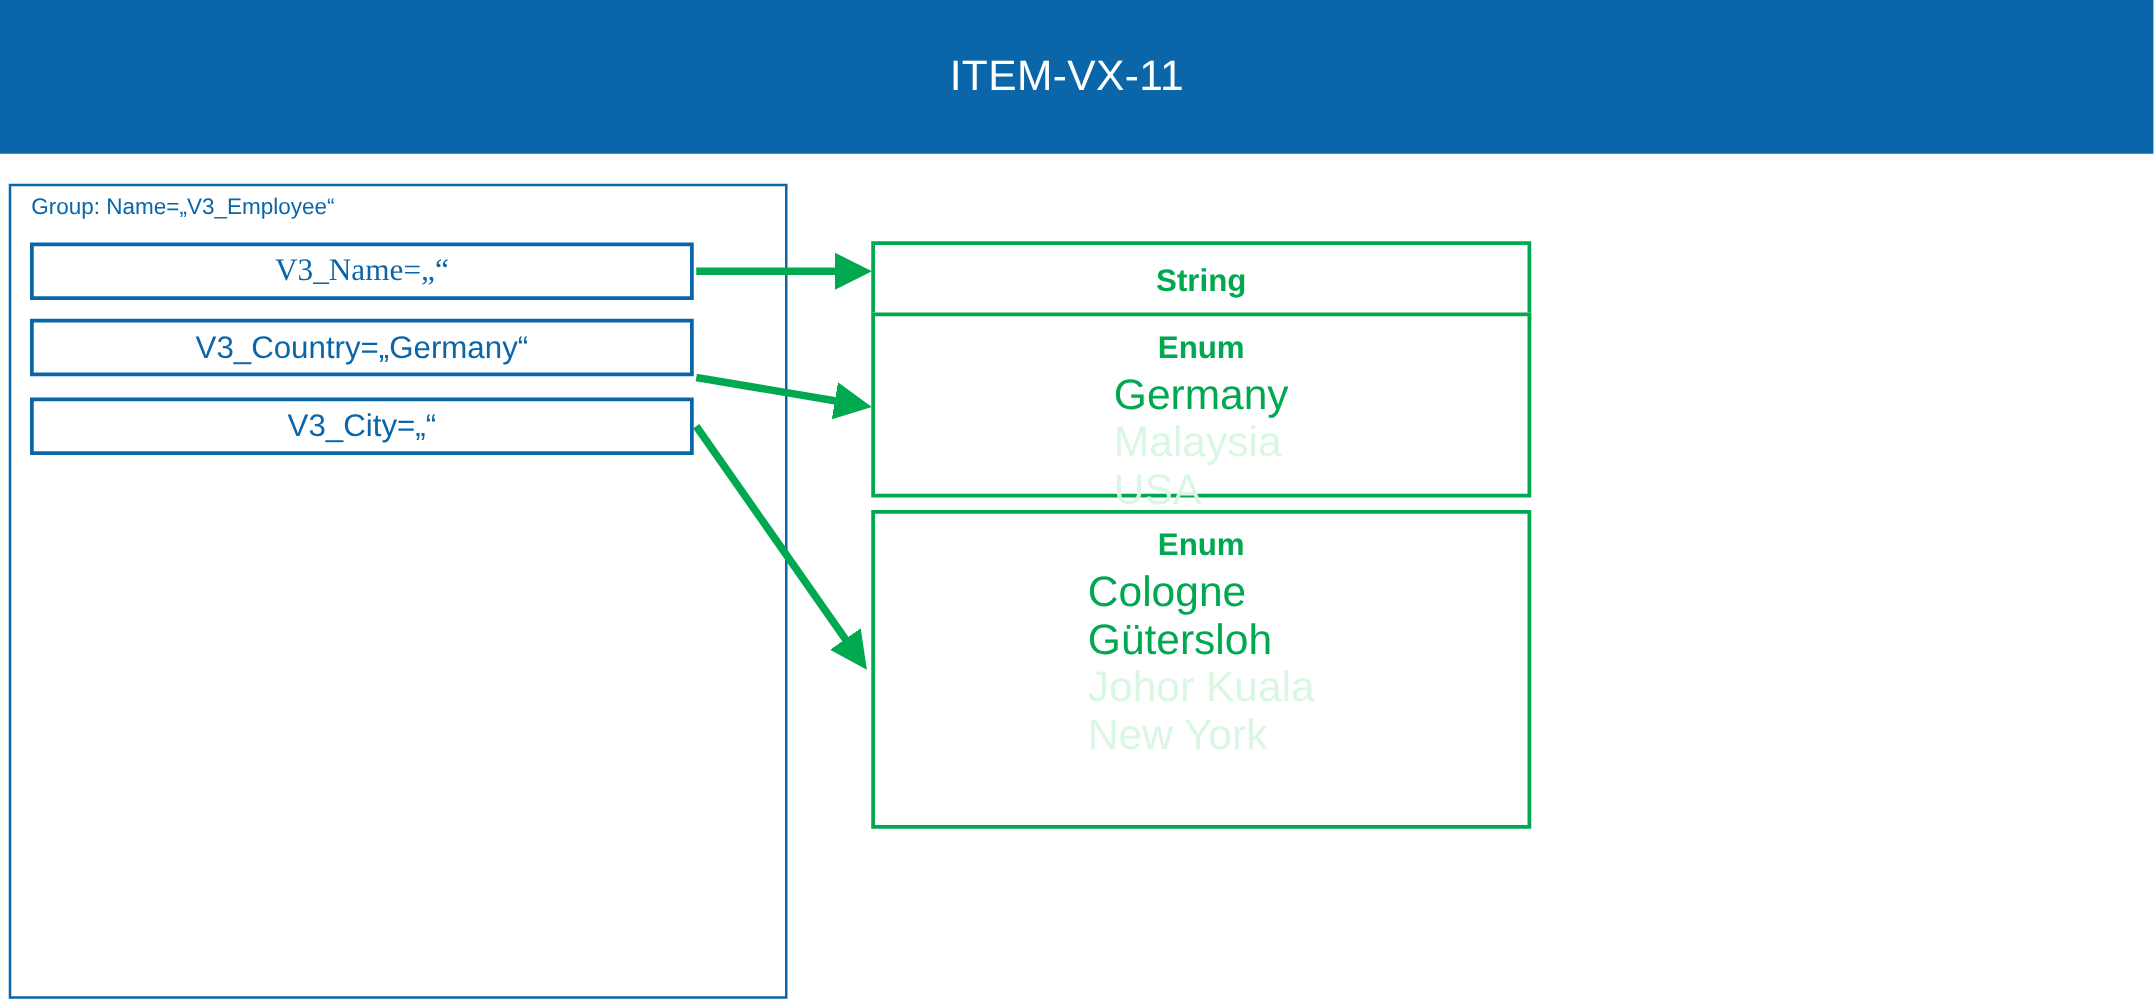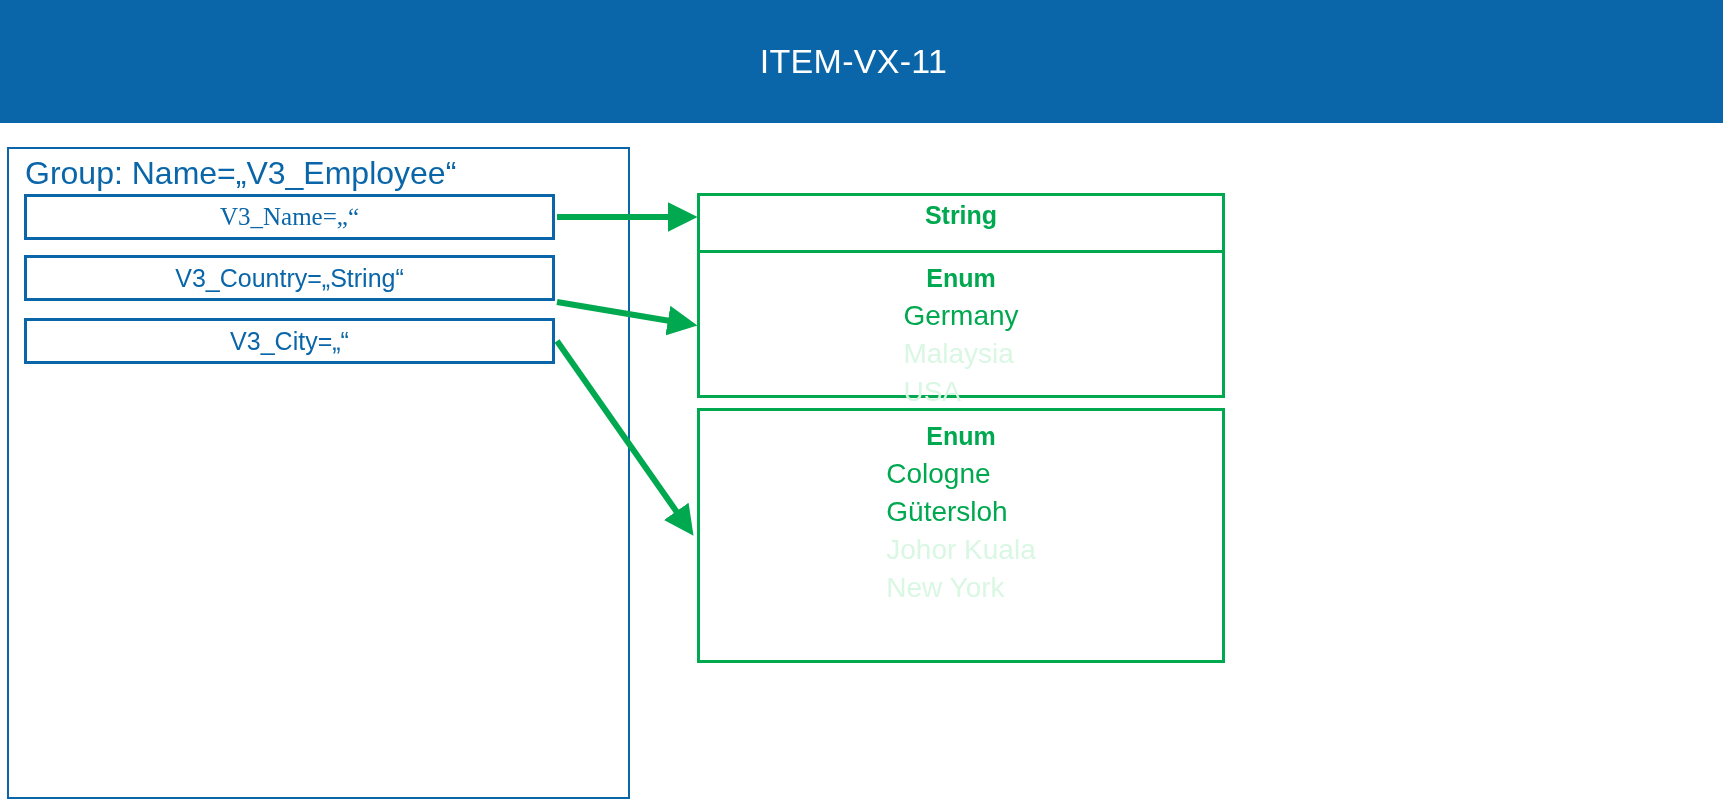--- a/index.html
+++ b/index.html
@@ -52,21 +52,21 @@
     width: 623px;
     height: 652px;
     border: 2.5px solid #0A66A8;
     box-sizing: border-box;
     background: #ffffff;
   }
   .group-label {
     position: absolute;
     left: 25px;
     top: 155px;
-    font-size: 32px;
+    font-size: 18px;
     color: #0A66A8;
     white-space: nowrap;
   }
 
   .field-box {
     position: absolute;
     left: 24px;
     width: 531px;
     height: 46px;
     border: 3px solid #0A66A8;
@@ -90,33 +90,33 @@
     position: absolute;
     left: 697px;
     width: 528px;
     border: 3px solid #00A84F;
     box-sizing: border-box;
     background: #ffffff;
     display: flex;
     flex-direction: column;
     align-items: center;
   }
-  #type-box-0 { top: 193px;  height: 64px;  justify-content: flex-start; }
+  #type-box-0 { top: 193px;  height: 64px;  justify-content: center; }
   #type-box-1 { top: 250px;  height: 148px; padding-top: 6px; }
   #type-box-2 { top: 408px;  height: 255px; padding-top: 6px; }
 
   .type-title {
     font-size: 25px;
     font-weight: bold;
     color: #00A84F;
     line-height: 38px;
     white-space: nowrap;
   }
   .type-value {
-    font-size: 28px;
+    font-size: 34px;
     color: #00A84F;
     line-height: 38px;
     white-space: nowrap;
   }
   .type-value.dim {
     color: #D9F7E3;
   }
 
   
   #arrow-layer {
@@ -136,21 +136,21 @@
   <div class="header-bar"></div>
   <div class="header-title">ITEM-VX-11</div>
 
   <div class="group-panel"></div>
   <div class="group-label">Group: Name=„V3_Employee“</div>
 
   <div class="field-box" id="field-0">
     <span class="field-text">V3_Name=„“</span>
   </div>
   <div class="field-box" id="field-1">
-    <span class="field-text">V3_Country=„String“</span>
+    <span class="field-text">V3_Country=„Germany“</span>
   </div>
   <div class="field-box" id="field-2">
     <span class="field-text">V3_City=„“</span>
   </div>
 
   <div class="type-box" id="type-box-0">
     <div class="type-title">String</div>
     <div class="type-values"></div>
   </div>
 

